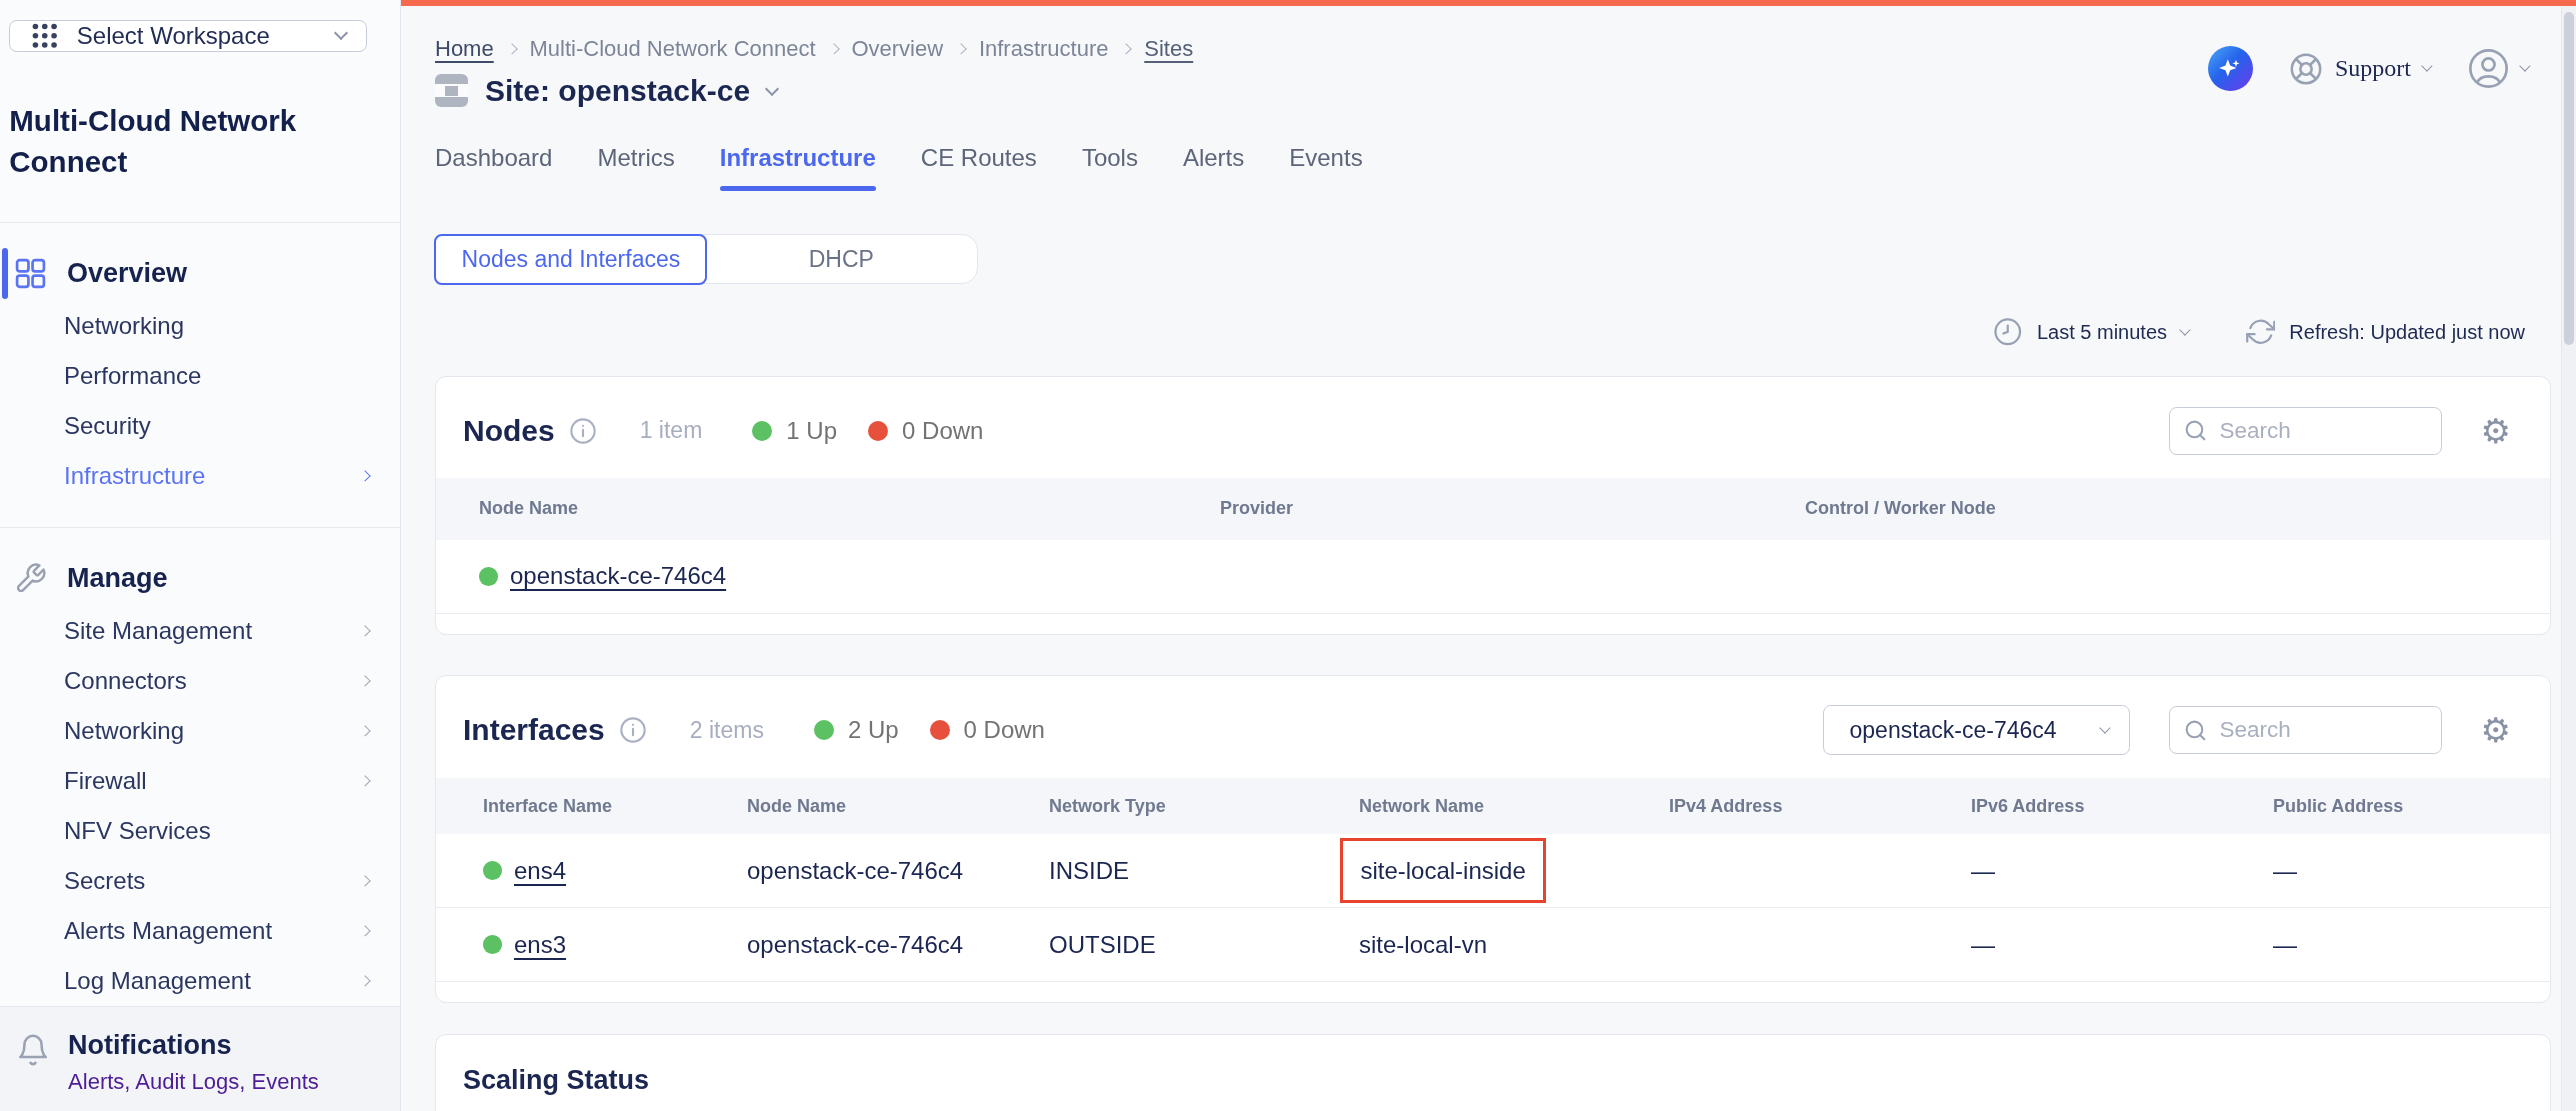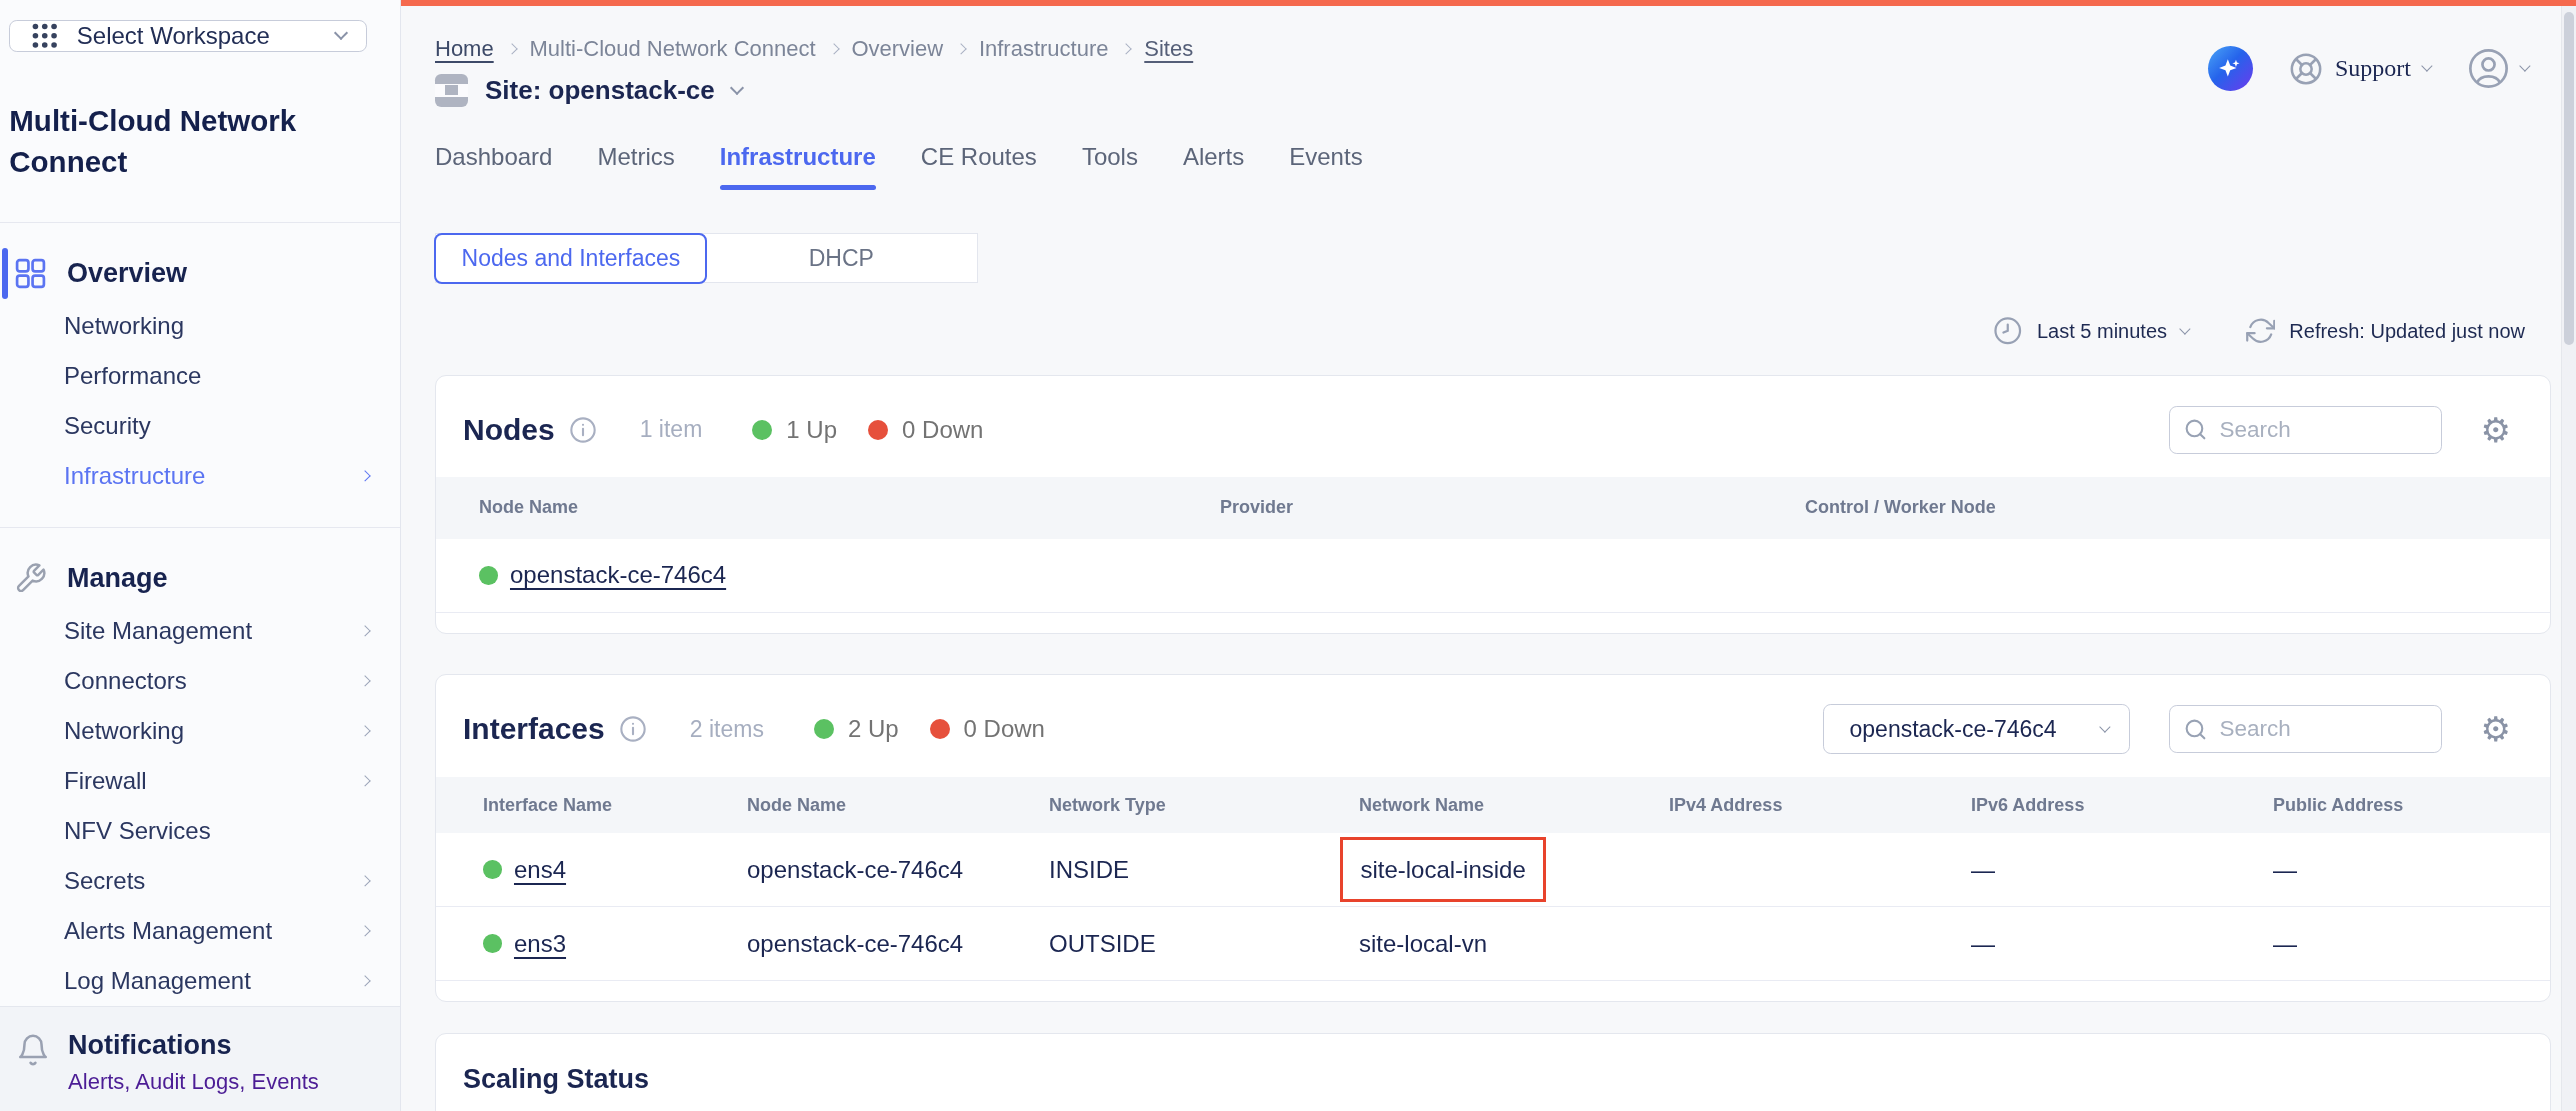--- a/index.html
+++ b/index.html
@@ -64,21 +64,21 @@
   .scrollbar { position:absolute; right:0; top:0; bottom:0; width:15.5px; background:#F0F1F5; border-left:0.8px solid #E5E7EC; }
   .scroll-thumb { position:absolute; left:2.3px; right:2.3px; top:6.2px; height:333px; background:#CCD0DA; border-radius:5.4px; }
 
   .topbar { padding:29.5px 62px 0 34px; }
   .breadcrumb { display:flex; align-items:center; gap:14px; font-size:22px; color:#7C8598; }
   .breadcrumb .sep { color:#A8B0C2; }
   .crumb { cursor:pointer; }
   .crumb.link-dark { color:#3D4A68; text-decoration:underline; text-underline-offset:4.7px; }
   .crumb.link-gray { color:#555F78; text-decoration:underline; text-underline-offset:4.7px; }
   .title-row { margin-top:12.4px; display:flex; align-items:center; gap:17px; }
-  .page-title { font-size:26px; font-weight:600; color:#1B2651; }
+  .page-title { font-size:30px; font-weight:600; color:#1B2651; }
   .title-row .chev { color:#8A93A8; cursor:pointer; }
 
   .site-glyph { position:relative; width:33px; height:33px; background:#AFB4C1; border-radius:6.2px; }
   .site-glyph::before { content:''; position:absolute; left:0; right:0; top:10px; bottom:10px; background:#FBFBFD; }
   .site-glyph::after  { content:''; position:absolute; left:10px; right:10px; top:11.6px; bottom:11.6px; background:#AFB4C1; }
   .site-glyph.provider { background:#9BA1AE; }
   .site-glyph.provider::before { background:#fff; }
   .site-glyph.provider::after { background:#9BA1AE; }
 
   .top-actions { position:absolute; top:40px; right:47px; display:flex; align-items:center; gap:36px;font-family:Liberation Serif, serif; }
@@ -91,21 +91,21 @@
   .support .chev, .account .chev { color:#8A93A8; }
   .account { display:flex; align-items:center; gap:11px; cursor:pointer; }
   .icon-gray { color:#98A1B4; }
 
   .tabs { display:flex; gap:45px; margin:36px 0 0 34px; }
   .tab { font-size:24px; color:#5C6579; cursor:pointer; }
   .tab::after { content:''; display:block; height:5.4px; border-radius:3.1px; margin-top:14px; background:transparent; }
   .tab.active { color:#4C68EF; font-weight:700; }
   .tab.active::after { background:#4C68EF; }
 
-  .subtabs { display:inline-flex; margin:43px 0 0 34px; background:#fff; border:1.6px solid #E3E6EE; border-radius:0; }
+  .subtabs { display:inline-flex; margin:43px 0 0 34px; background:#fff; border:1.6px solid #E3E6EE; border-radius:16px; }
   .subtab { width:271px; height:48px; display:flex; align-items:center; justify-content:center; font-size:23px; color:#6A7386; cursor:pointer; }
   .subtab.active { margin:-1.6px; width:273px; height:51px; border:2.3px solid #4C68EF; border-radius:7.8px; color:#4C68EF; background:#fff; }
 
   .time-row { display:flex; justify-content:flex-end; align-items:center; gap:57px; margin:33px 51px 0 0; font-size:20px; color:#1E2A52; }
   .time-ctl { display:flex; align-items:center; gap:14px; cursor:pointer; }
   .time-ctl .chev { color:#8A93A8; }
 
   .card { margin:29.5px 25px 0 34px; background:#fff; border:1.6px solid #E4E7EE; border-radius:11px; overflow:hidden; }
   .card-head { display:flex; align-items:center; padding:29.5px 39px 23px 27px; }
   .panel-title { font-size:30px; font-weight:600; color:#1B2651; }

